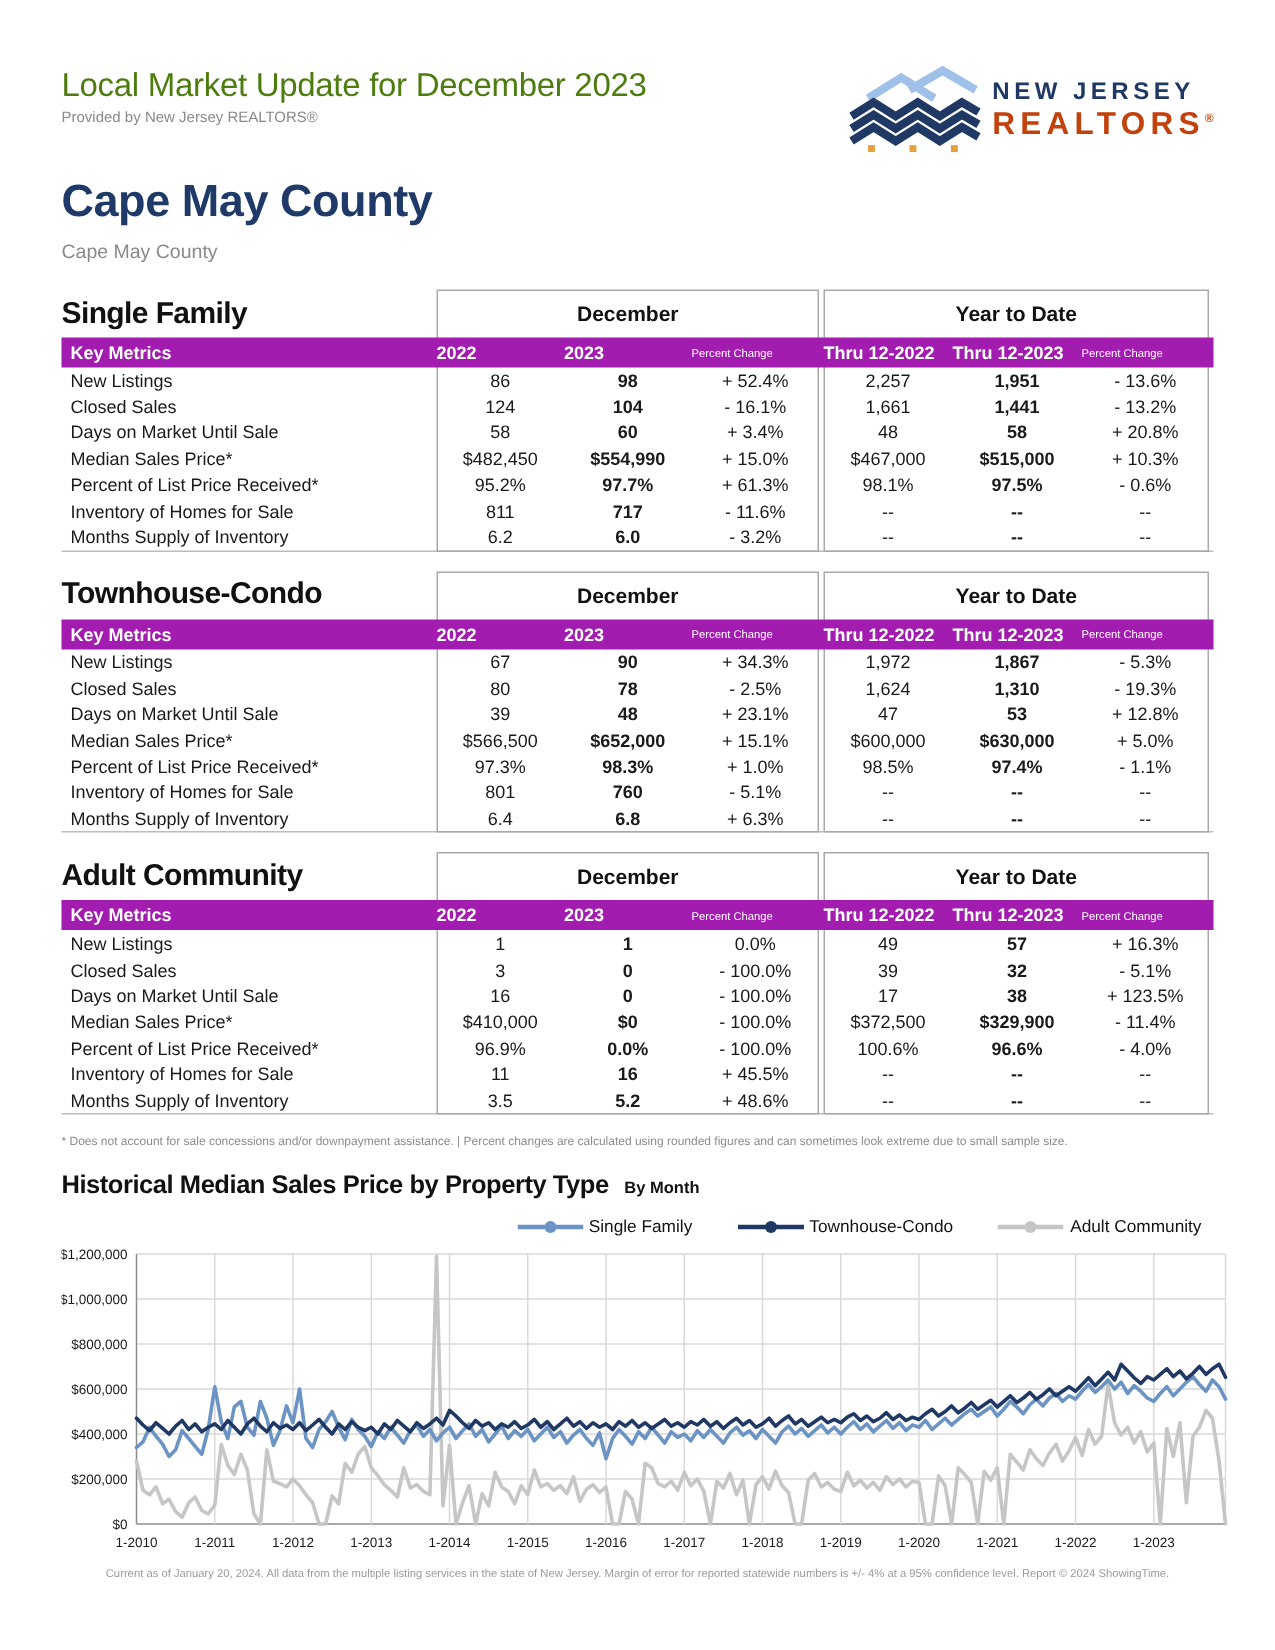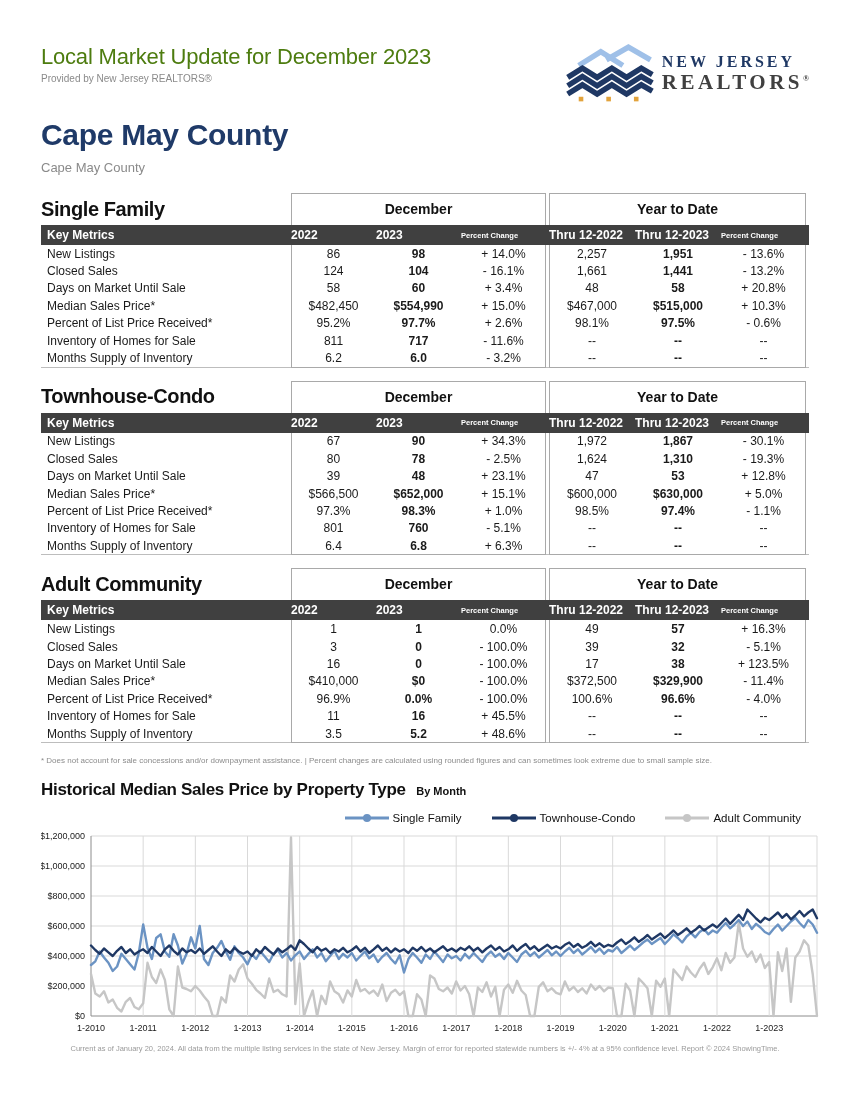--- a/index.html
+++ b/index.html
@@ -3,44 +3,44 @@
 <meta charset="utf-8">
 <style>
   html,body{margin:0;padding:0;background:#fff;}
   body{width:850px;height:1100px;font-family:"Liberation Sans",sans-serif;color:#1a1a1a;overflow:hidden;}
   .page{width:768px;margin:0 auto;padding:38px 41px 0 41px;box-sizing:content-box;width:768px;}
 
   
   .top-header{display:flex;justify-content:space-between;align-items:flex-start;height:70px;}
   .th-title{font-size:22px;font-weight:normal;color:#4d7c0f;margin:6px 0 3px 0;letter-spacing:-0.2px;}
   .th-sub{font-size:10px;color:#8a8a8a;}
-  .logo{display:flex;align-items:center;gap:6px;margin-top:2px;font-family:Liberation Serif, serif;}
+  .logo{display:flex;align-items:center;gap:6px;margin-top:2px;}
   .logo-text{line-height:1;}
   .logo-l1{font-size:16px;font-weight:bold;color:#1f3864;letter-spacing:3px;}
-  .logo-l2{font-size:21px;font-weight:bold;color:#404040;letter-spacing:3.5px;margin-top:2px;text-align:center;}
+  .logo-l2{font-size:21px;font-weight:bold;color:#c2410c;letter-spacing:3.5px;margin-top:2px;text-align:center;}
   .logo-reg{font-size:8px;vertical-align:super;letter-spacing:0;}
 
   
   .county-title{font-size:30px;font-weight:bold;color:#1f3a68;margin:10px 0 0 0;letter-spacing:-0.3px;}
   .county-sub{font-size:13px;color:#8a8a8a;margin-top:8px;}
 
   
   #sections{margin-top:18px;}
   .mkt{position:relative;margin-bottom:13px;}
   .colbox{position:absolute;top:0;bottom:0;border:1px solid #a9a9a9;box-sizing:border-box;pointer-events:none;}
   .colbox.b1{left:250px;width:255px;}
   .colbox.b2{left:508px;width:257px;}
   .grid8{display:grid;grid-template-columns:250px 85px 85px 85px 3px 86px 86px 85px;align-items:center;}
   .mkt-top{height:32px;}
   .mkt-title{font-size:20px;font-weight:bold;color:#111;margin:0;letter-spacing:-0.4px;white-space:nowrap;}
   .hdr-span{grid-column:span 3;text-align:center;font-size:14px;font-weight:bold;color:#111;}
-  .navy-bar{height:20px;background:#404040;color:#fff;position:relative;}
+  .navy-bar{height:20px;background:#a21caf;color:#fff;position:relative;}
   .nb-km{font-size:12px;font-weight:bold;padding-left:6px;}
   .nb{font-size:12px;font-weight:bold;text-align:left;}
-  .nb.pc{font-size:7.5px;font-weight:bold;}
+  .nb.pc{font-size:7.5px;font-weight:normal;}
   .rows{border-bottom:1px solid #bdbdbd;}
   .mrow{height:17.4px;font-size:12px;}
   .cell{text-align:center;white-space:nowrap;}
   .cell.label{text-align:left;padding-left:6px;}
   .cell.bold{font-weight:bold;}
 
   .footnote{font-size:8px;color:#8c8c8c;margin-top:1px;}
 
   
   .chart-title-row{margin-top:15px;}
@@ -103,21 +103,21 @@
       <span></span>
       <span class="nb">Thru 12-2022</span>
       <span class="nb">Thru 12-2023</span>
       <span class="nb pc">Percent Change</span>
     </div>
     <div class="rows">
   <div class="grid8 mrow">
     <span class="cell label">New Listings</span>
     <span class="cell">86</span>
     <span class="cell bold">98</span>
-    <span class="cell">+ 14.0%</span>
+    <span class="cell">+ 52.4%</span>
     <span></span>
     <span class="cell">2,257</span>
     <span class="cell bold">1,951</span>
     <span class="cell">- 13.6%</span>
   </div>
 
   <div class="grid8 mrow">
     <span class="cell label">Closed Sales</span>
     <span class="cell">124</span>
     <span class="cell bold">104</span>
@@ -147,21 +147,21 @@
     <span></span>
     <span class="cell">$467,000</span>
     <span class="cell bold">$515,000</span>
     <span class="cell">+ 10.3%</span>
   </div>
 
   <div class="grid8 mrow">
     <span class="cell label">Percent of List Price Received*</span>
     <span class="cell">95.2%</span>
     <span class="cell bold">97.7%</span>
-    <span class="cell">+ 2.6%</span>
+    <span class="cell">+ 61.3%</span>
     <span></span>
     <span class="cell">98.1%</span>
     <span class="cell bold">97.5%</span>
     <span class="cell">- 0.6%</span>
   </div>
 
   <div class="grid8 mrow">
     <span class="cell label">Inventory of Homes for Sale</span>
     <span class="cell">811</span>
     <span class="cell bold">717</span>
@@ -206,21 +206,21 @@
     </div>
     <div class="rows">
   <div class="grid8 mrow">
     <span class="cell label">New Listings</span>
     <span class="cell">67</span>
     <span class="cell bold">90</span>
     <span class="cell">+ 34.3%</span>
     <span></span>
     <span class="cell">1,972</span>
     <span class="cell bold">1,867</span>
-    <span class="cell">- 30.1%</span>
+    <span class="cell">- 5.3%</span>
   </div>
 
   <div class="grid8 mrow">
     <span class="cell label">Closed Sales</span>
     <span class="cell">80</span>
     <span class="cell bold">78</span>
     <span class="cell">- 2.5%</span>
     <span></span>
     <span class="cell">1,624</span>
     <span class="cell bold">1,310</span>

